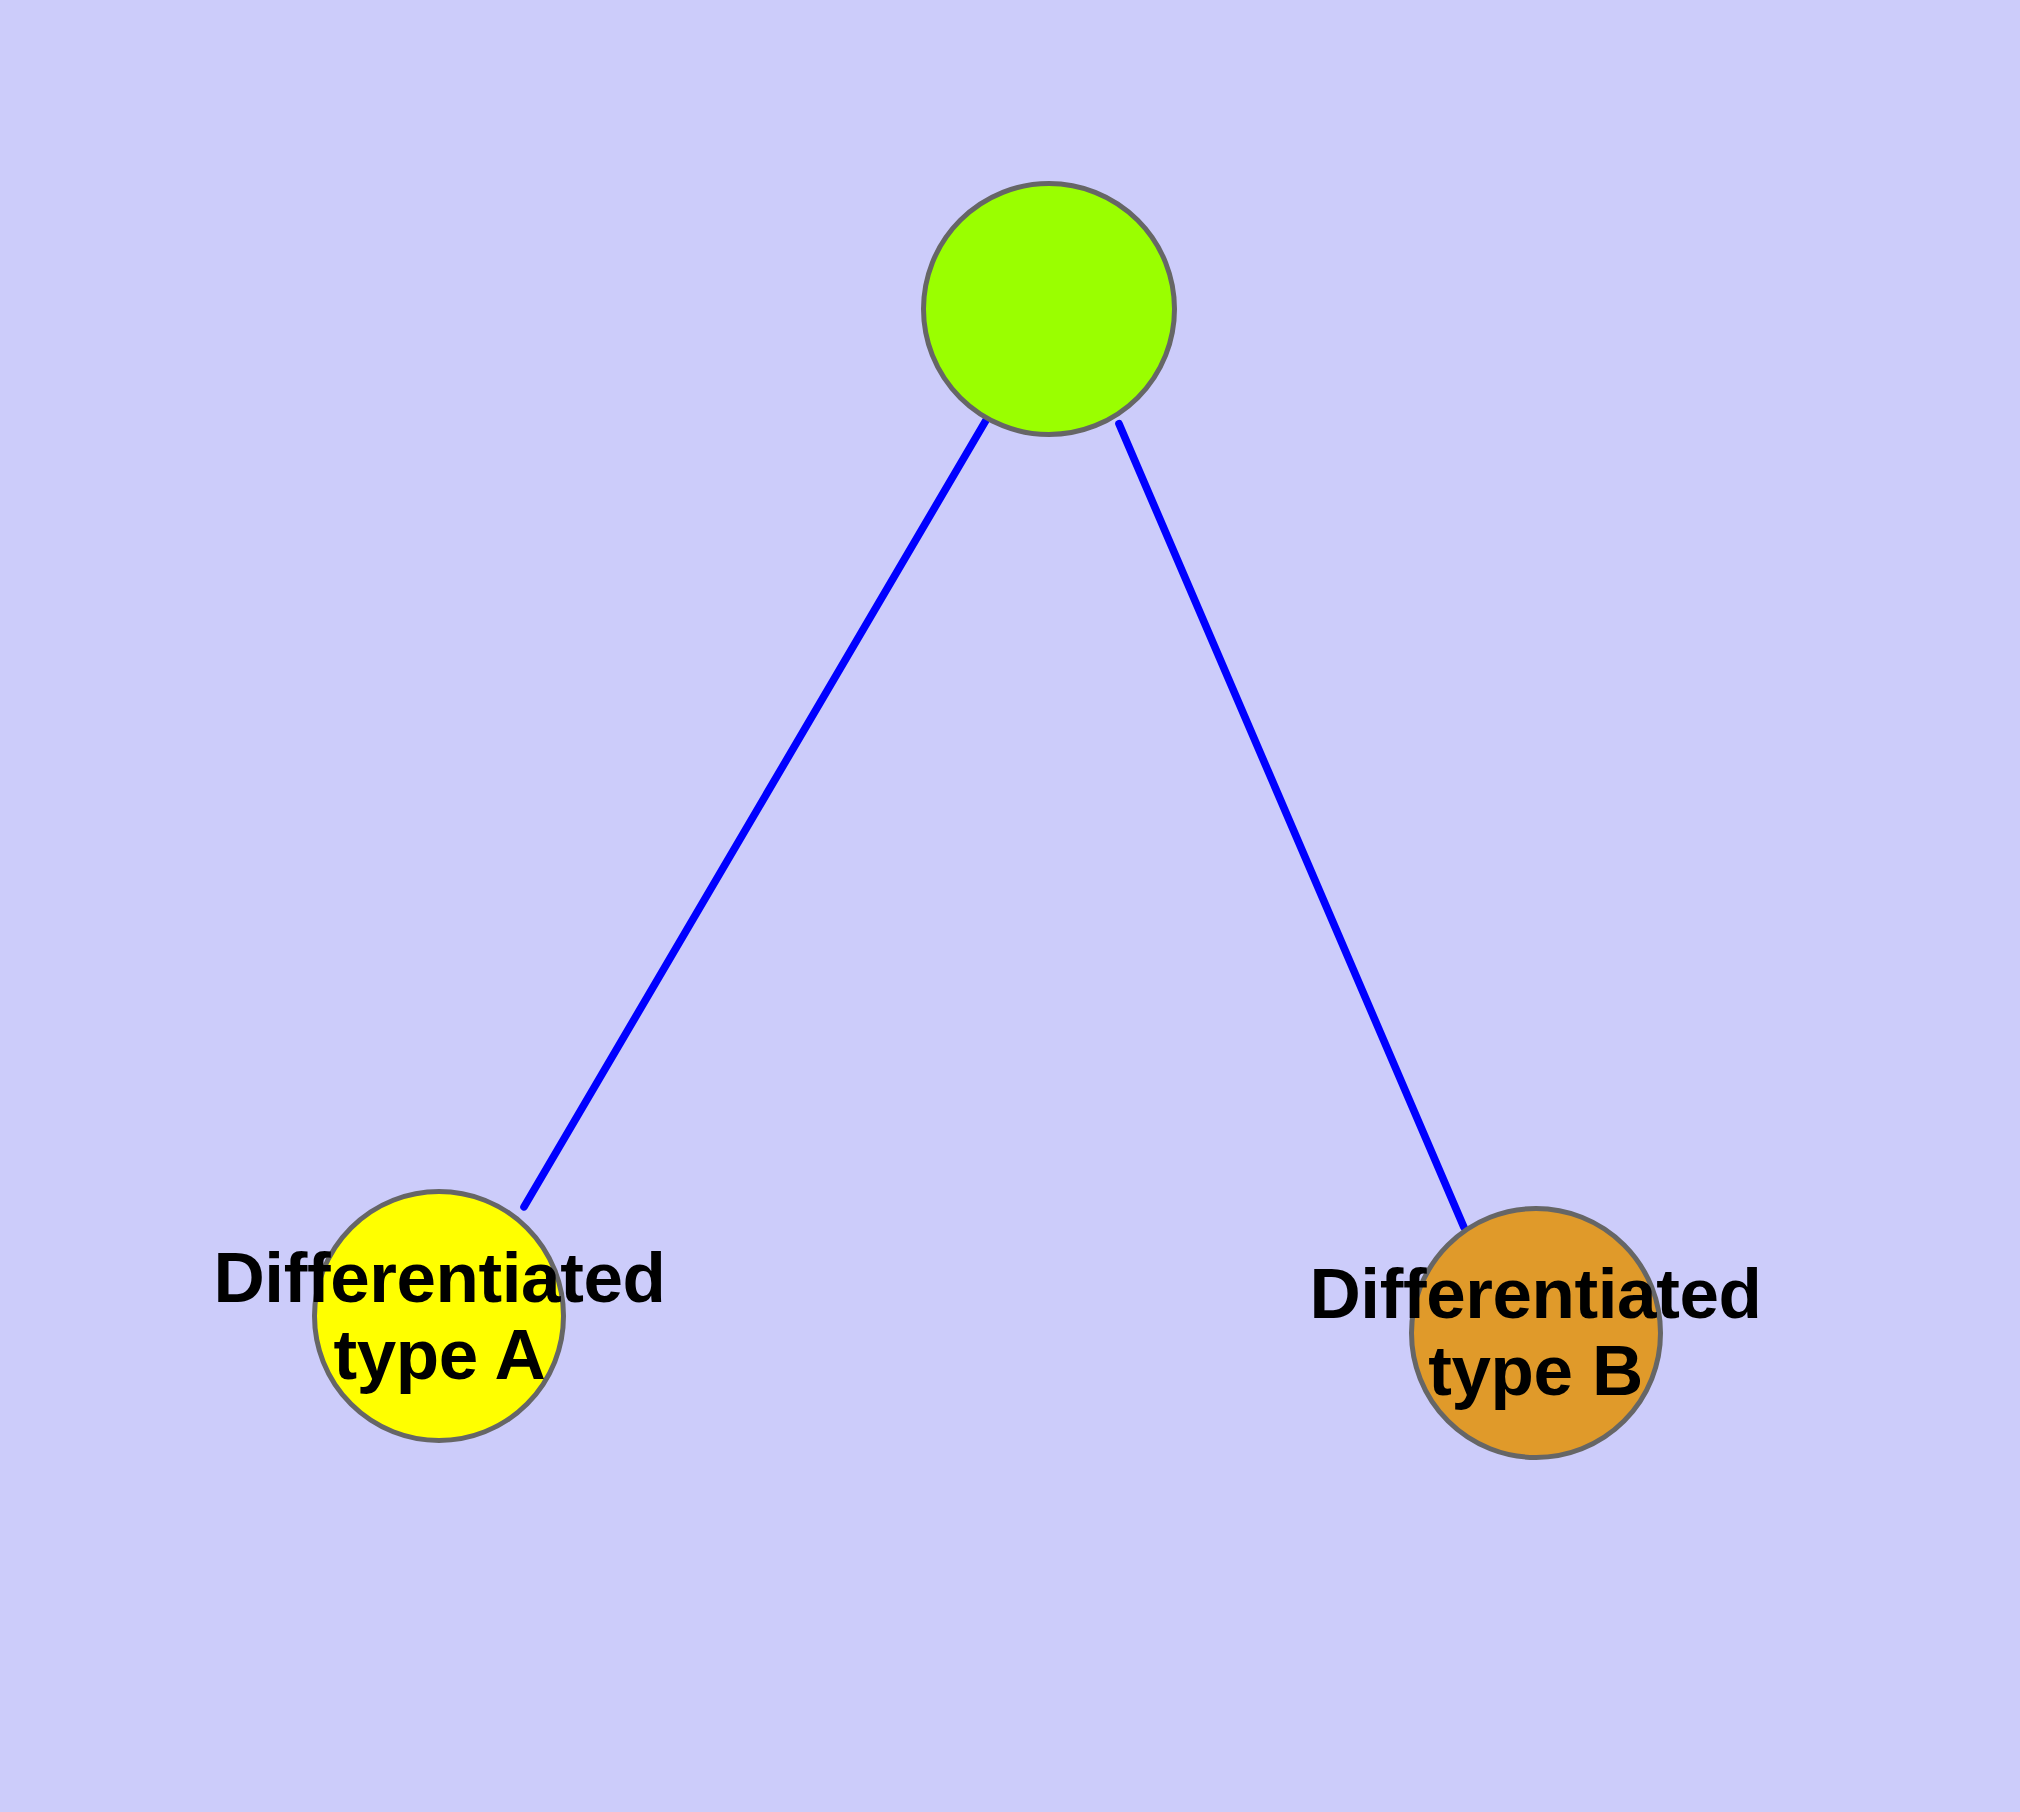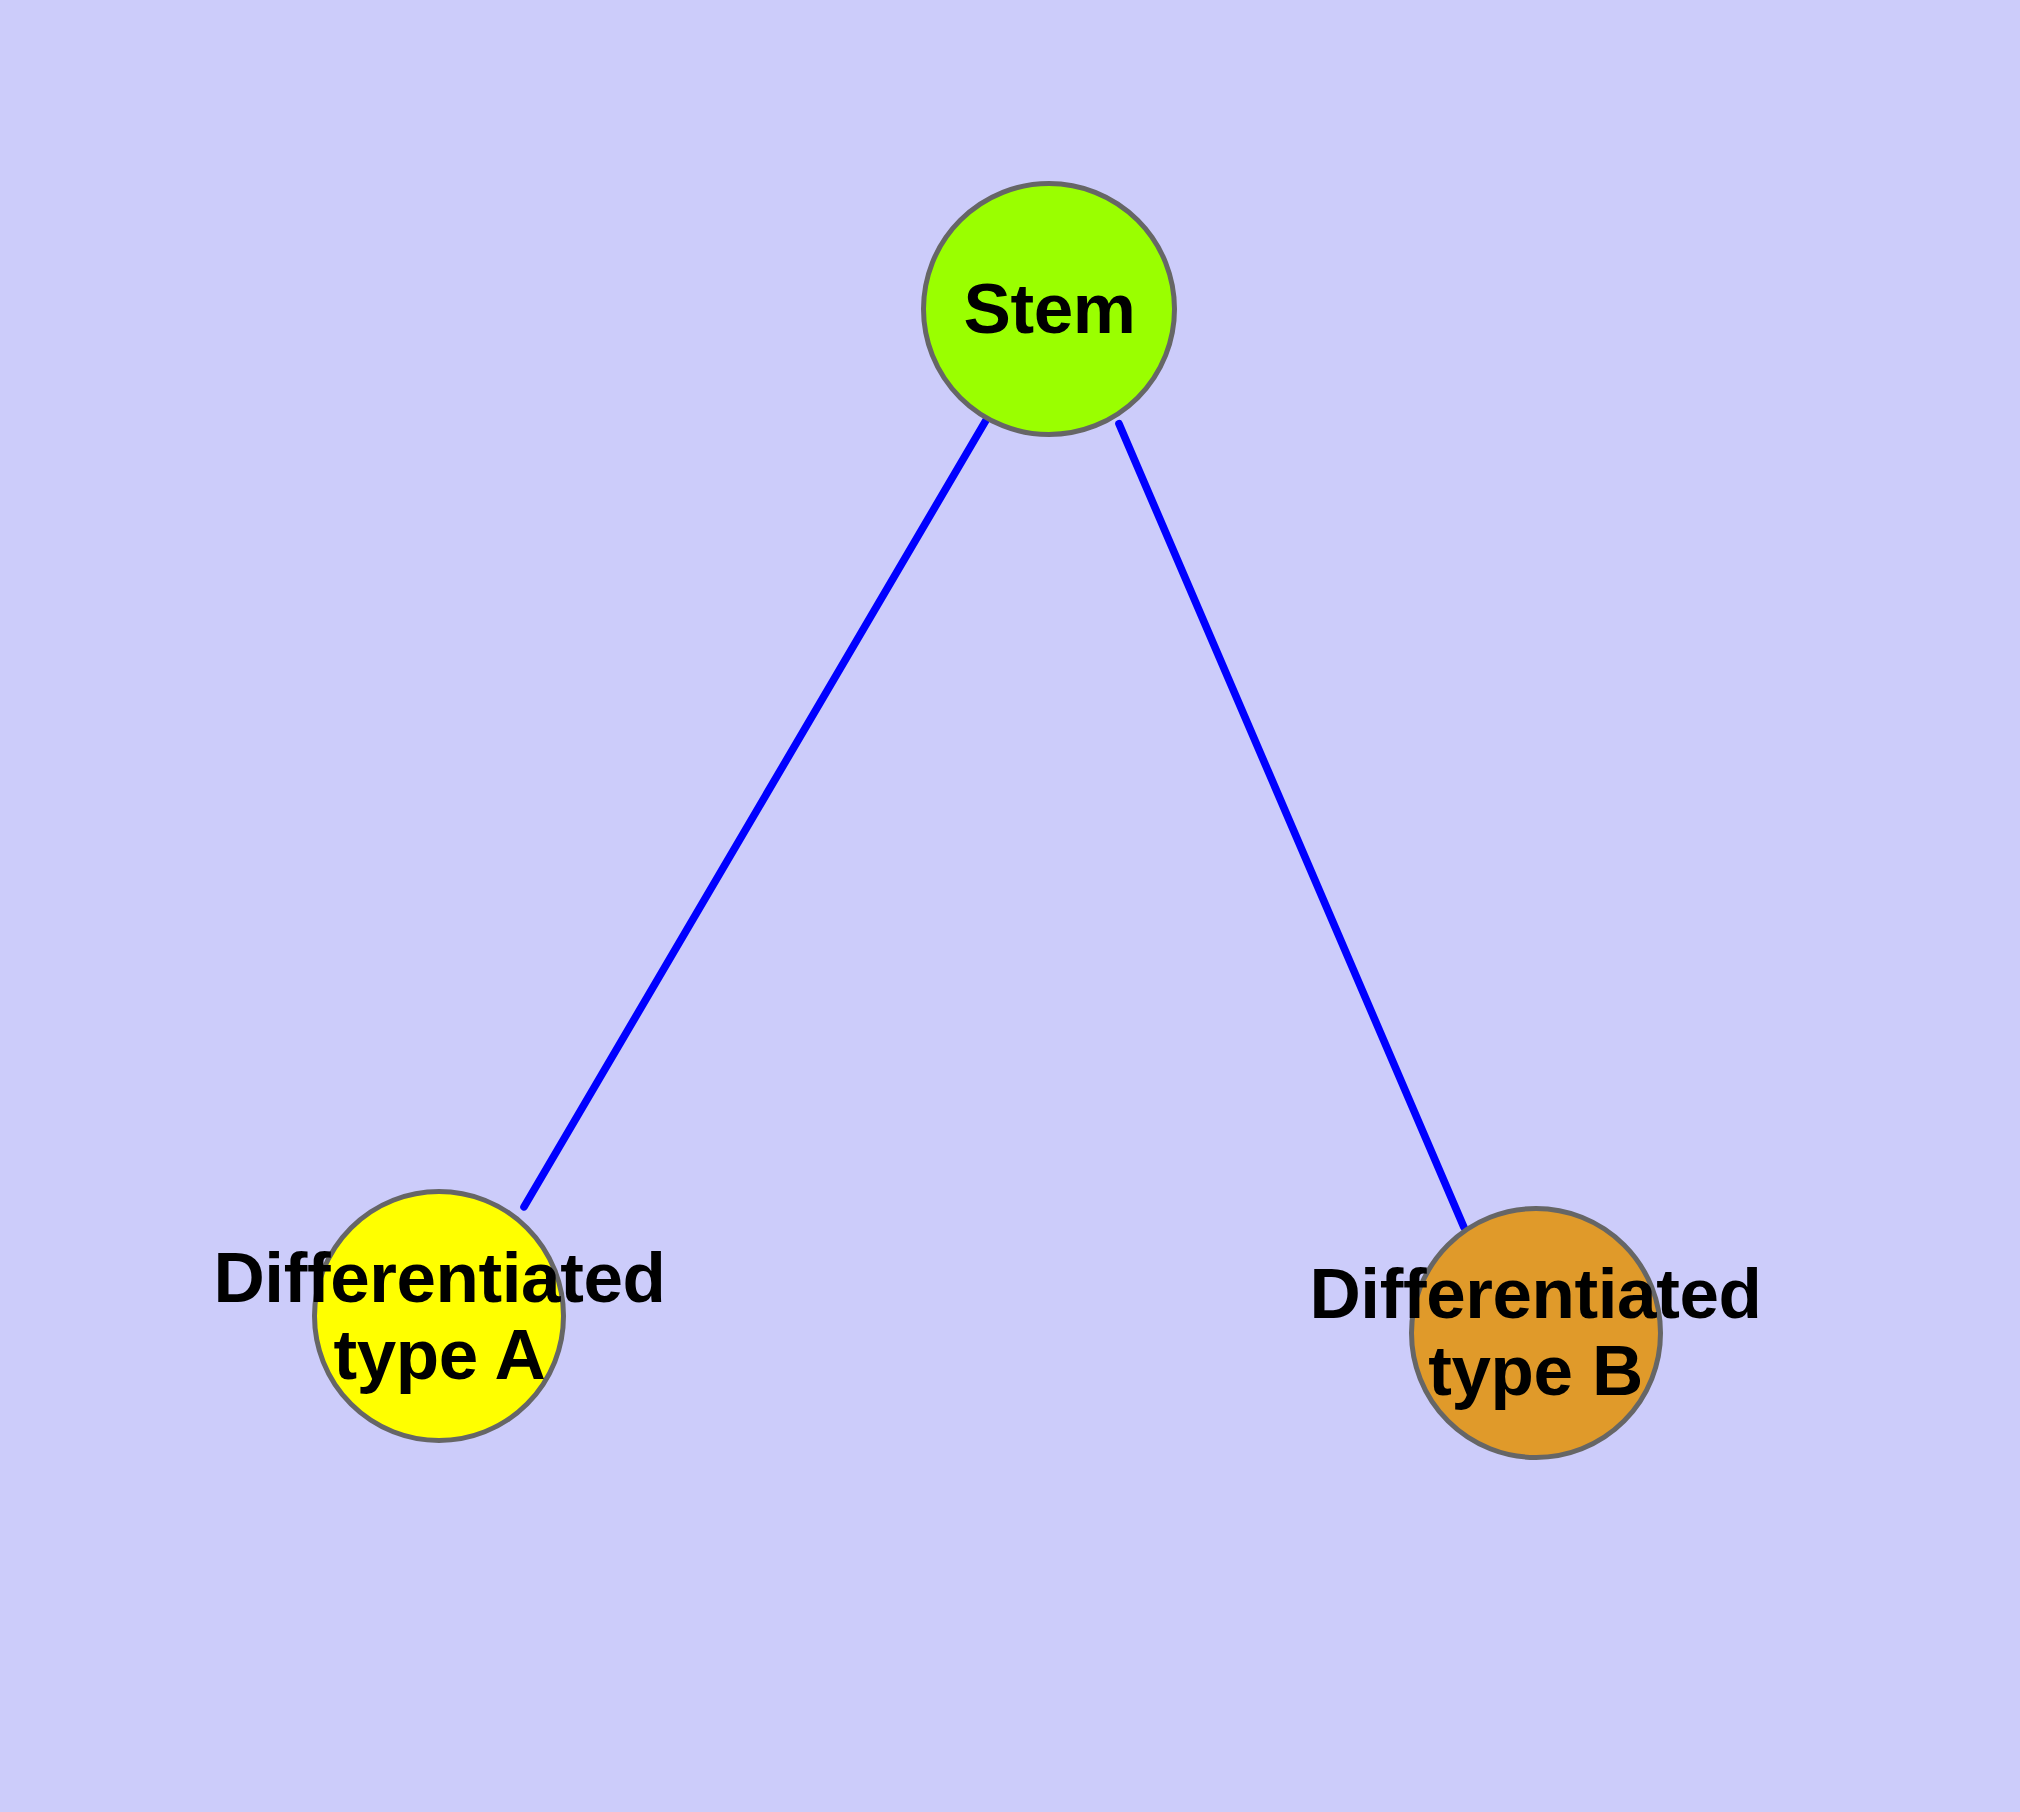--- a/index.html
+++ b/index.html
@@ -59,21 +59,20 @@
     <line id="edge-0" stroke-linecap="round" x1="1163" y1="496" x2="618" y2="1424" stroke="#0000ff" stroke-width="9"></line>
     <line id="edge-1" stroke-linecap="round" x1="1320" y1="500" x2="1727" y2="1448" stroke="#0000ff" stroke-width="9"></line>
   </svg>
 
   <div id="node-layer">
 
     <div id="node-circle-0" class="graph-node" style="left: 921px; top: 181px; width: 256px; height: 256px; background: rgb(154, 255, 0); border-color: rgb(102, 102, 102);"></div>
     <div id="node-circle-1" class="graph-node" style="left: 312px; top: 1189px; width: 254px; height: 254px; background: rgb(255, 255, 0); border-color: rgb(102, 102, 102);"></div>
     <div id="node-circle-2" class="graph-node" style="left: 1409px; top: 1206px; width: 254px; height: 254px; background: rgb(224, 154, 42); border-color: rgb(102, 102, 102);"></div>
 
-    <div id="node-label-0" class="node-label" style="width: 1187px; left: 456px; font-size: 71px; color: rgb(0, 0, 0); top: 271px;">Stem</div>
     <div id="node-label-1" class="node-label" style="width: 1187px; left: -154px; font-size: 71px; color: rgb(0, 0, 0); top: 1240px;">Differentiated
 type A</div>
     <div id="node-label-2" class="node-label" style="width: 1187px; left: 942px; font-size: 71px; color: rgb(0, 0, 0); top: 1256px;">Differentiated
 type B</div>
 
   </div>
 </div>
 
 
 </body></html>

